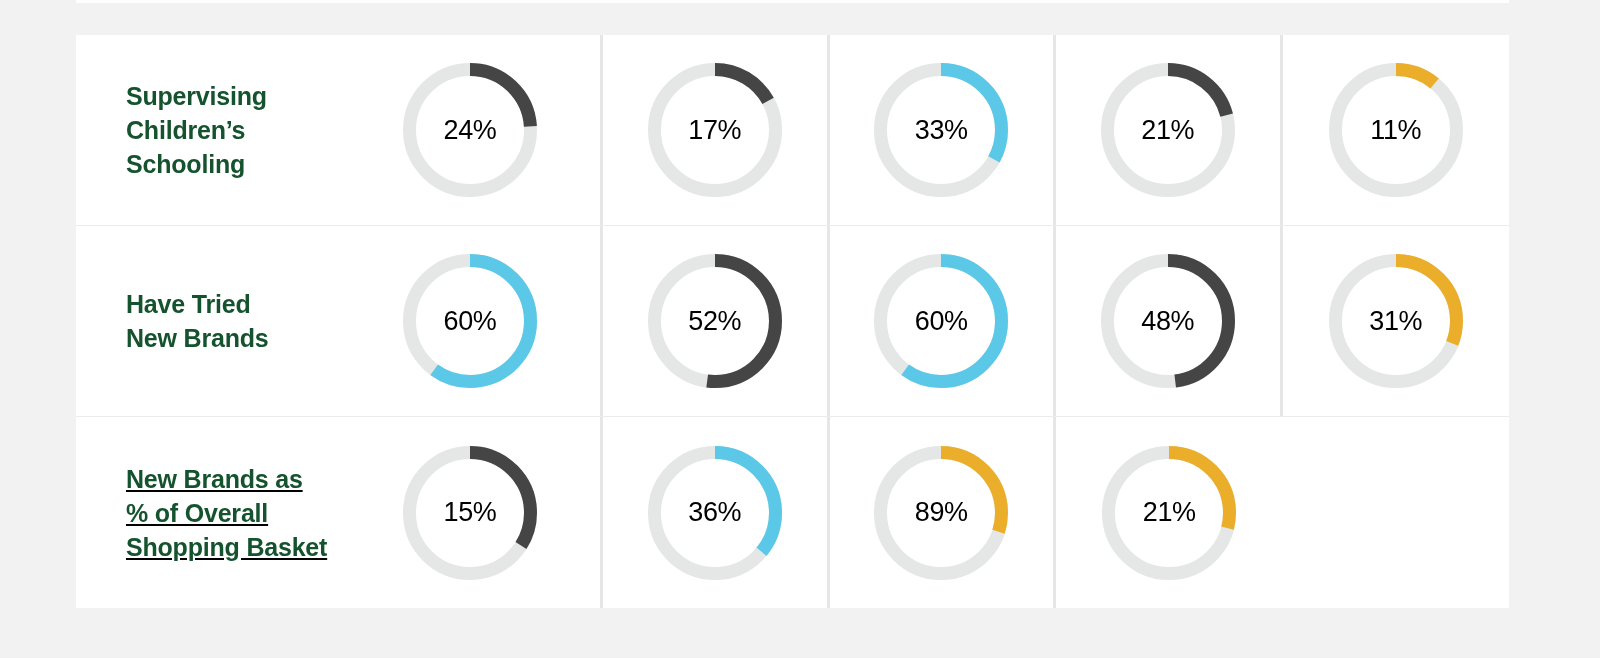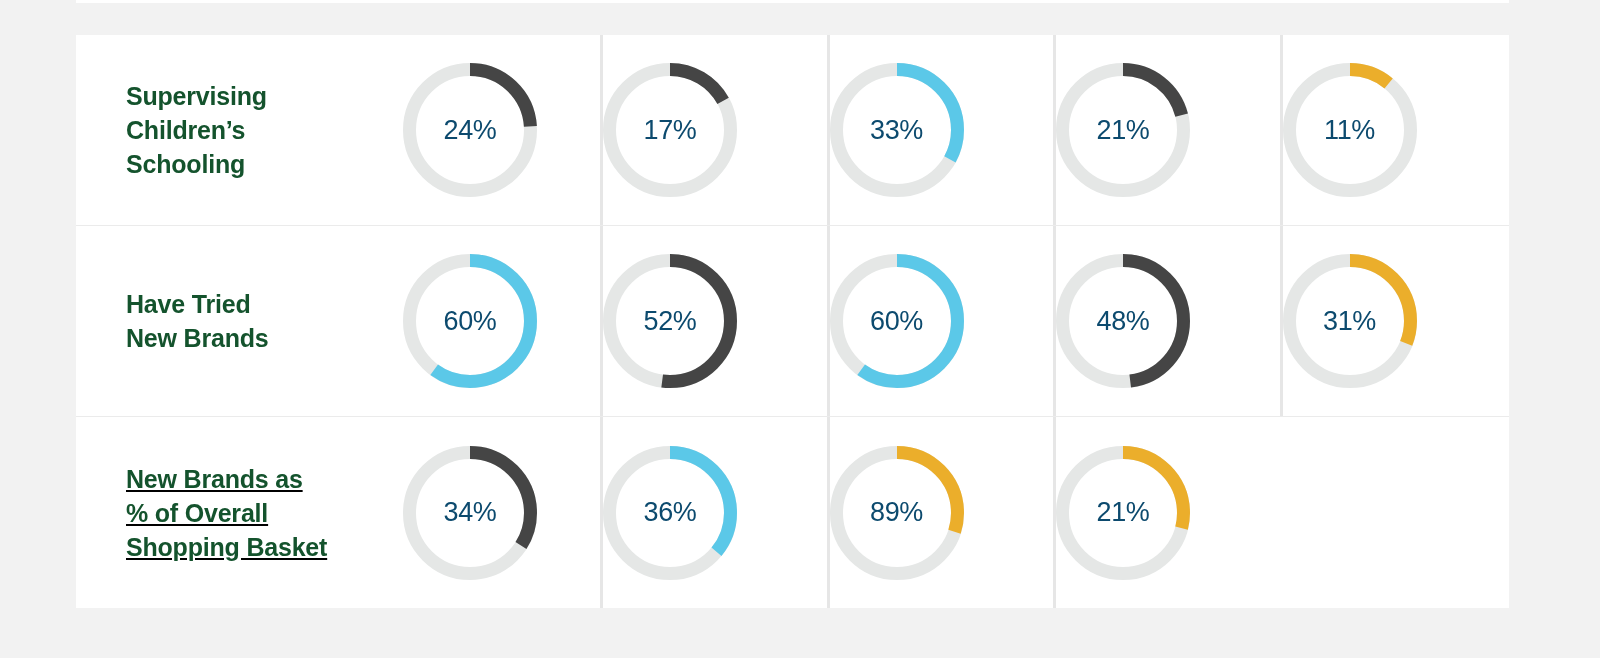--- a/index.html
+++ b/index.html
@@ -59,21 +59,21 @@
   }
 
   
   .metric-cell.label-cell {
     width: 527px;
     padding-left: 50px;
     justify-content: space-between;
   }
   .metric-cell.plain-cell {
     width: 226.5px;
-    justify-content: flex-start;
+    justify-content: center;
   }
 
   .metric-label {
     font-size: 25px;
     font-weight: bold;
     color: #14532d;
     line-height: 1.36;
     letter-spacing: -0.2px;
     white-space: pre-line;
     max-width: 300px;
@@ -99,21 +99,21 @@
   .donut-value {
     position: absolute;
     left: 0;
     top: 0;
     width: 134px;
     height: 134px;
     display: flex;
     align-items: center;
     justify-content: center;
     font-size: 27px;
-    color: #0c4a6e;
+    color: #000000;
     letter-spacing: -0.3px;
   }
 </style>
 </head>
 <body>
 
 <div id="card-above-sliver"></div>
 
 <div id="metrics-card">
     <div class="metric-row">
@@ -218,21 +218,21 @@
     <div class="metric-row">
       <div class="metric-cell label-cell">
         <div class="metric-label">New Brands as
 % of Overall
 Shopping Basket</div>
         <div class="donut-wrap">
           <svg viewBox="0 0 134 134">
             <circle cx="67" cy="67" r="60.5" fill="none" stroke="#e5e7e6" stroke-width="13"></circle>
             <circle cx="67" cy="67" r="60.5" fill="none" stroke="#454545" stroke-width="13" stroke-dasharray="129.25 250.89"></circle>
           </svg>
-          <div class="donut-value">34%</div>
+          <div class="donut-value">15%</div>
         </div>
       </div>
       <div class="metric-cell plain-cell">
         <div class="donut-wrap">
           <svg viewBox="0 0 134 134">
             <circle cx="67" cy="67" r="60.5" fill="none" stroke="#e5e7e6" stroke-width="13"></circle>
             <circle cx="67" cy="67" r="60.5" fill="none" stroke="#5bc8e8" stroke-width="13" stroke-dasharray="136.85 243.28"></circle>
           </svg>
           <div class="donut-value">36%</div>
         </div>

